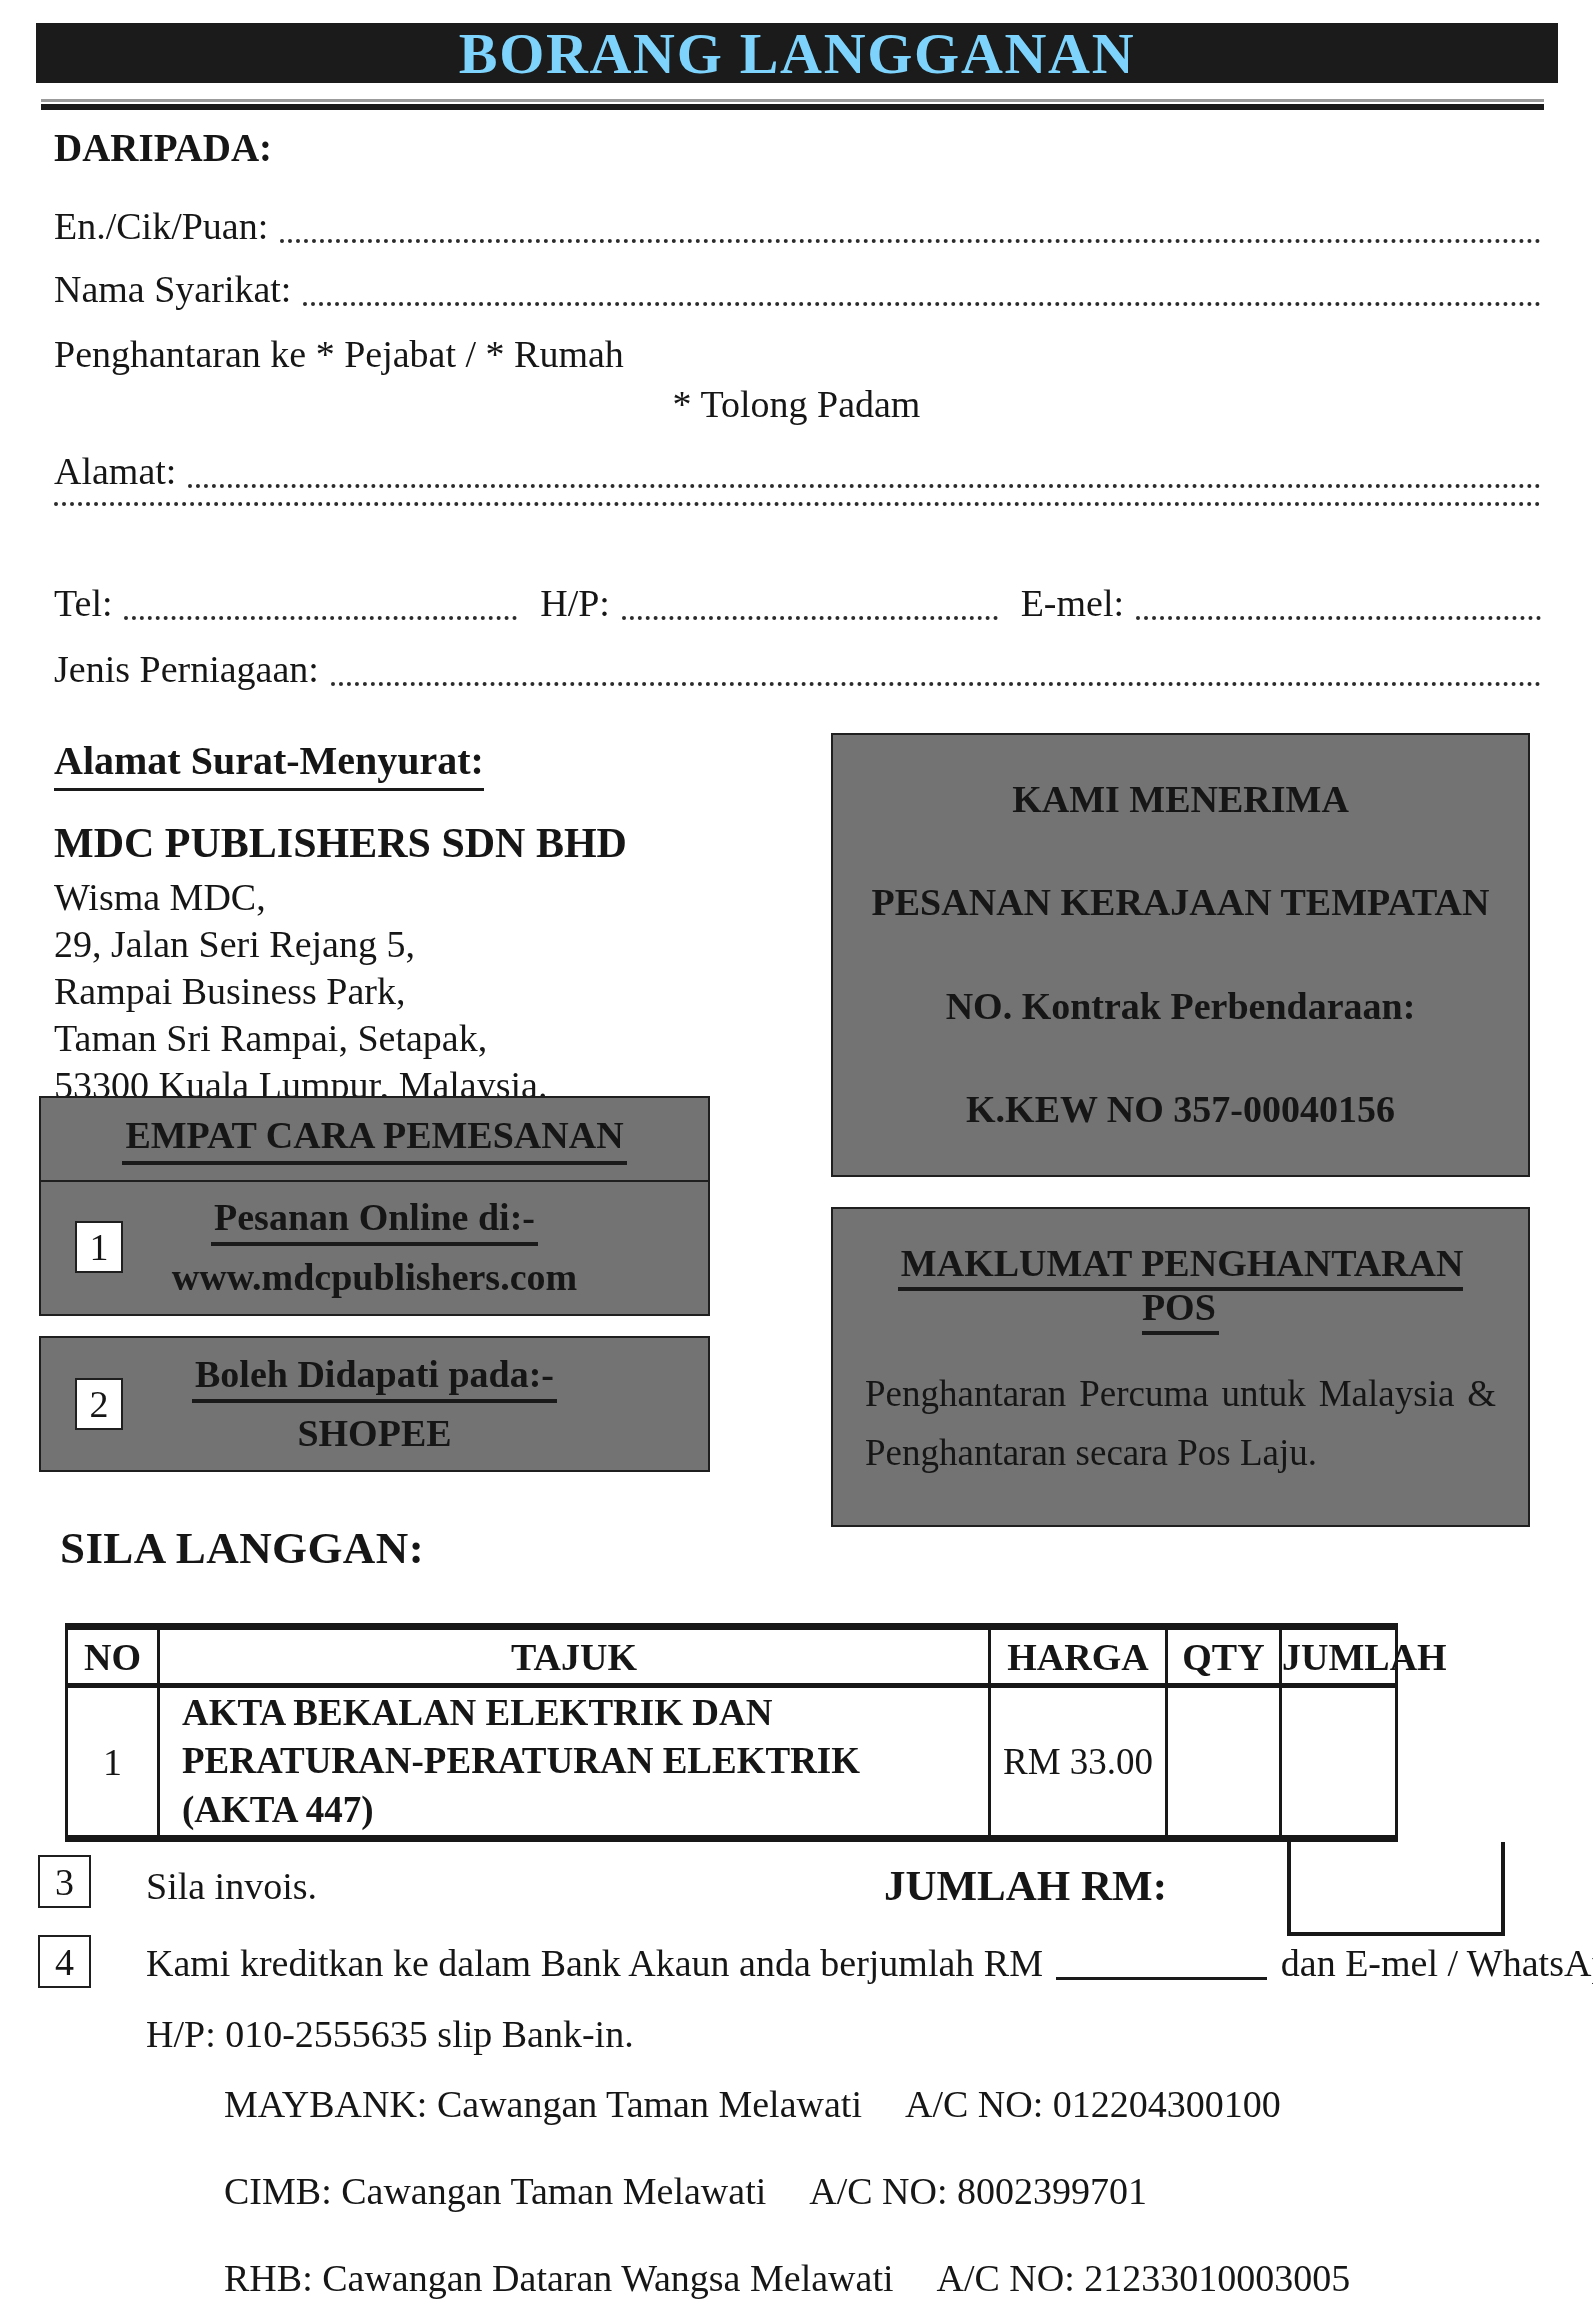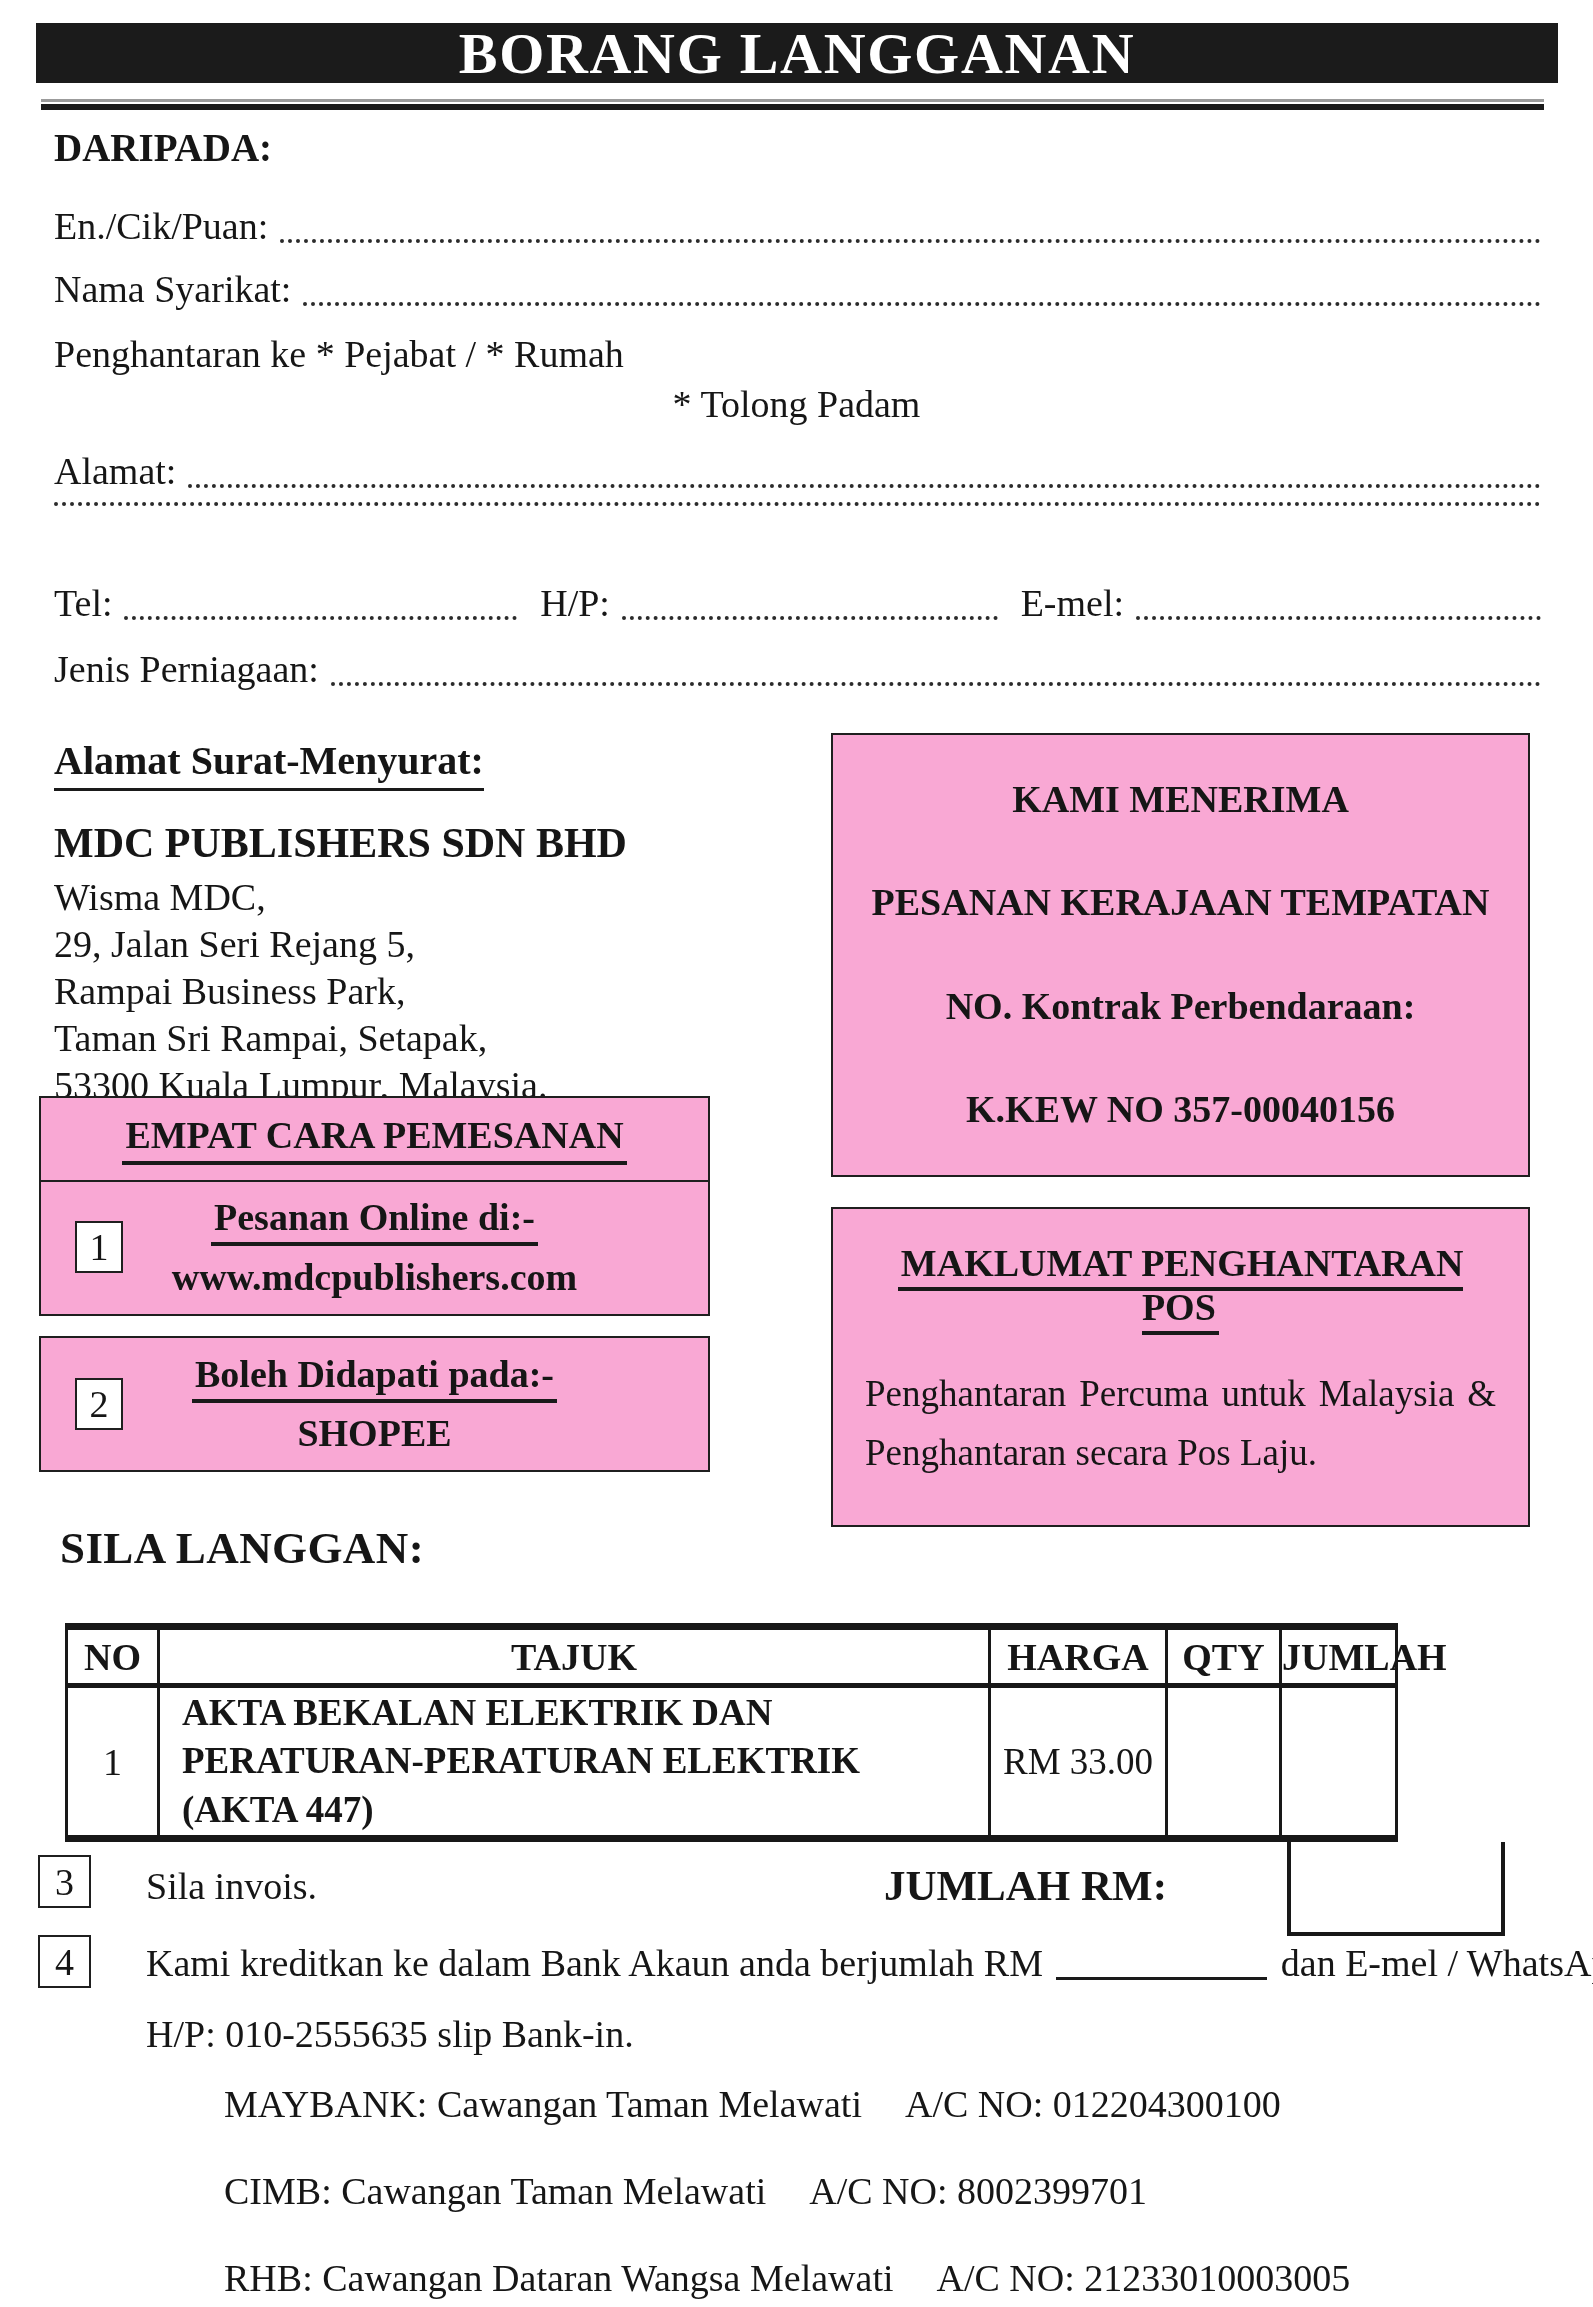--- a/index.html
+++ b/index.html
@@ -9,21 +9,21 @@
     font-family: "Liberation Serif", "DejaVu Serif", serif;
     color: #161616;
     position: relative;
     overflow: hidden;
   }
   .abs { position: absolute; }
 
   
   .title-bar {
     left: 36px; top: 23.4px; width: 1522px; height: 60px;
-    background: #1b1b1b; color: #ffffff;
+    background: #1b1b1b; color: #7dd3fc;
     display: flex; align-items: center; justify-content: center;
     font-size: 58px; font-weight: 700; letter-spacing: 1.7px;
   }
   .rule-thin  { left: 41px; top: 99px; width: 1503px; height: 2.5px; background: #9b9b9b; }
   .rule-thick { left: 41px; top: 104px; width: 1503px; height: 5.8px; background: #1a1a1a; }
 
   
   .daripada-heading { left: 54px; top: 125px; font-size: 39px; font-weight: 700; }
   .frow {
     left: 54px; width: 1487px;
@@ -45,21 +45,21 @@
   .mailing { left: 54px; top: 737px; width: 744px; }
   .mail-heading {
     display: inline-block; font-size: 40px; font-weight: 700;
     border-bottom: 3.3px solid #1a1a1a; padding-bottom: 4.2px;
   }
   .company { margin-top: 28px; font-size: 42px; font-weight: 700; }
   .addr-line { font-size: 38px; line-height: 47px; }
   .addr-block { margin-top: 6.7px; }
 
   
-  .outline-box { border: 2.5px solid #1f1f1f; box-sizing: border-box; background: #f9a8d4; }
+  .outline-box { border: 2.5px solid #1f1f1f; box-sizing: border-box; background: #737373; }
 
   .kami-box {
     left: 831px; top: 733px; width: 699px; height: 444px;
     display: flex; flex-direction: column; justify-content: space-between;
     align-items: center; text-align: center;
     padding: 43px 20px; font-size: 38px; font-weight: 700; line-height: 1.15;
   }
 
   .empat-box1 { left: 39px; top: 1096px; width: 671px; height: 220px; }
   .empat-header {

